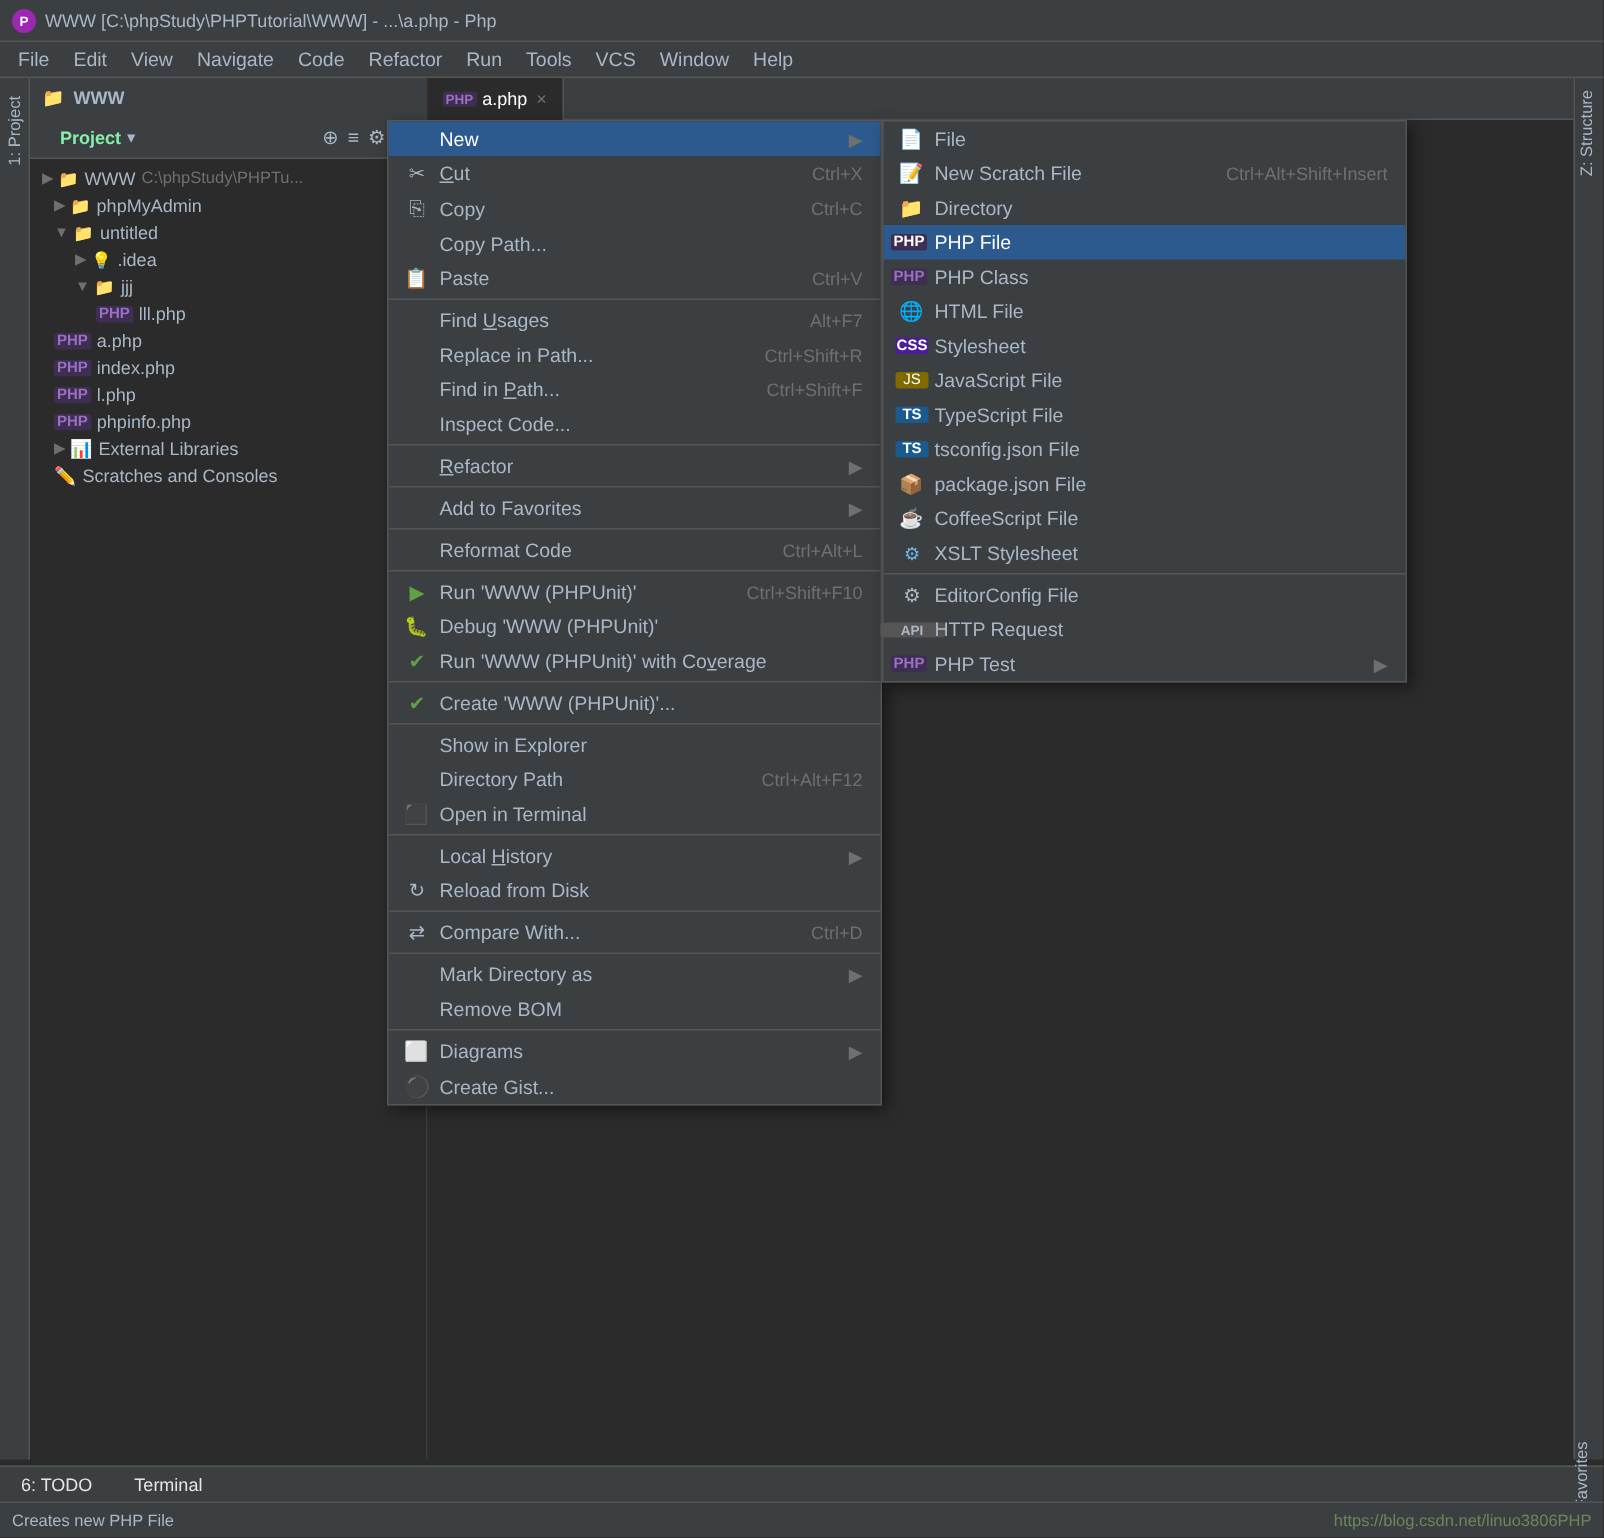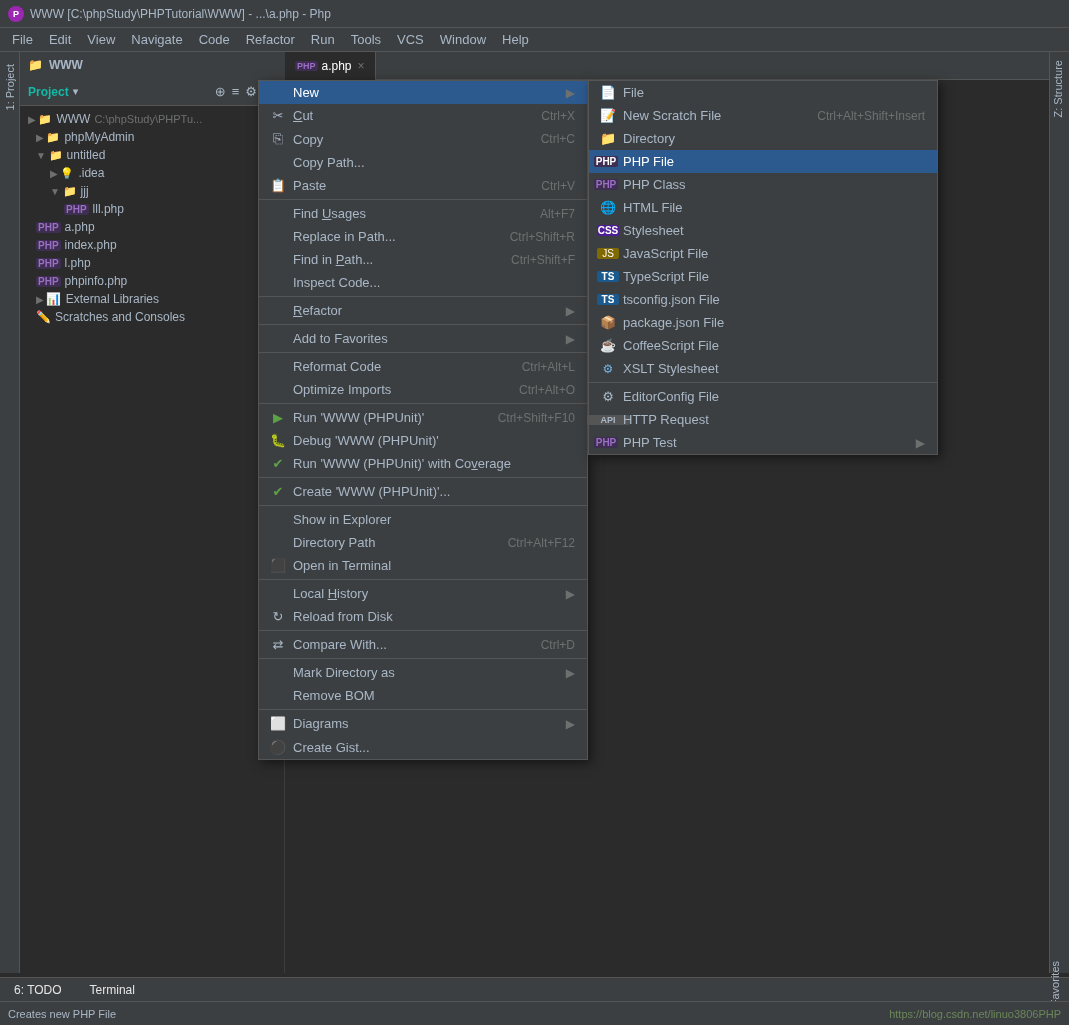--- a/index.html
+++ b/index.html
@@ -89,22 +89,23 @@
     .project-header {
       background: #3c3f41;
       height: 28px;
       display: flex;
       align-items: center;
       padding: 0 8px;
       border-bottom: 1px solid #555;
     }
     .project-header-title {
       font-size: 12px;
-      color: #14b8a6;
+      color: #86efac;
       font-weight: bold;
+      margin-left: 12px;
     }
     .project-header-icons {
       margin-left: auto;
       display: flex;
       gap: 6px;
       color: #a9b7c6;
     }
     .project-tree {
       flex: 1;
       overflow-y: auto;
@@ -453,25 +454,20 @@
       <span class="arrow" style="margin-left:auto;">▶</span>
     </div>
     <div class="ctx-separator"></div>
 
     <div class="ctx-item">
       <div class="icon-area"></div>
       <span>Reformat Code</span>
       <span class="shortcut">Ctrl+Alt+L</span>
     </div>
 
-    <div class="ctx-item">
-      <div class="icon-area"></div>
-      <span>Optimize Imports</span>
-      <span class="shortcut">Ctrl+Alt+O</span>
-    </div>
     <div class="ctx-separator"></div>
 
     <div class="ctx-item">
       <div class="icon-area" style="color:#5da245;">▶</div>
       <span>Run 'WWW (PHPUnit)'</span>
       <span class="shortcut">Ctrl+Shift+F10</span>
     </div>
 
     <div class="ctx-item">
       <div class="icon-area" style="color:#5da245;">🐛</div>

